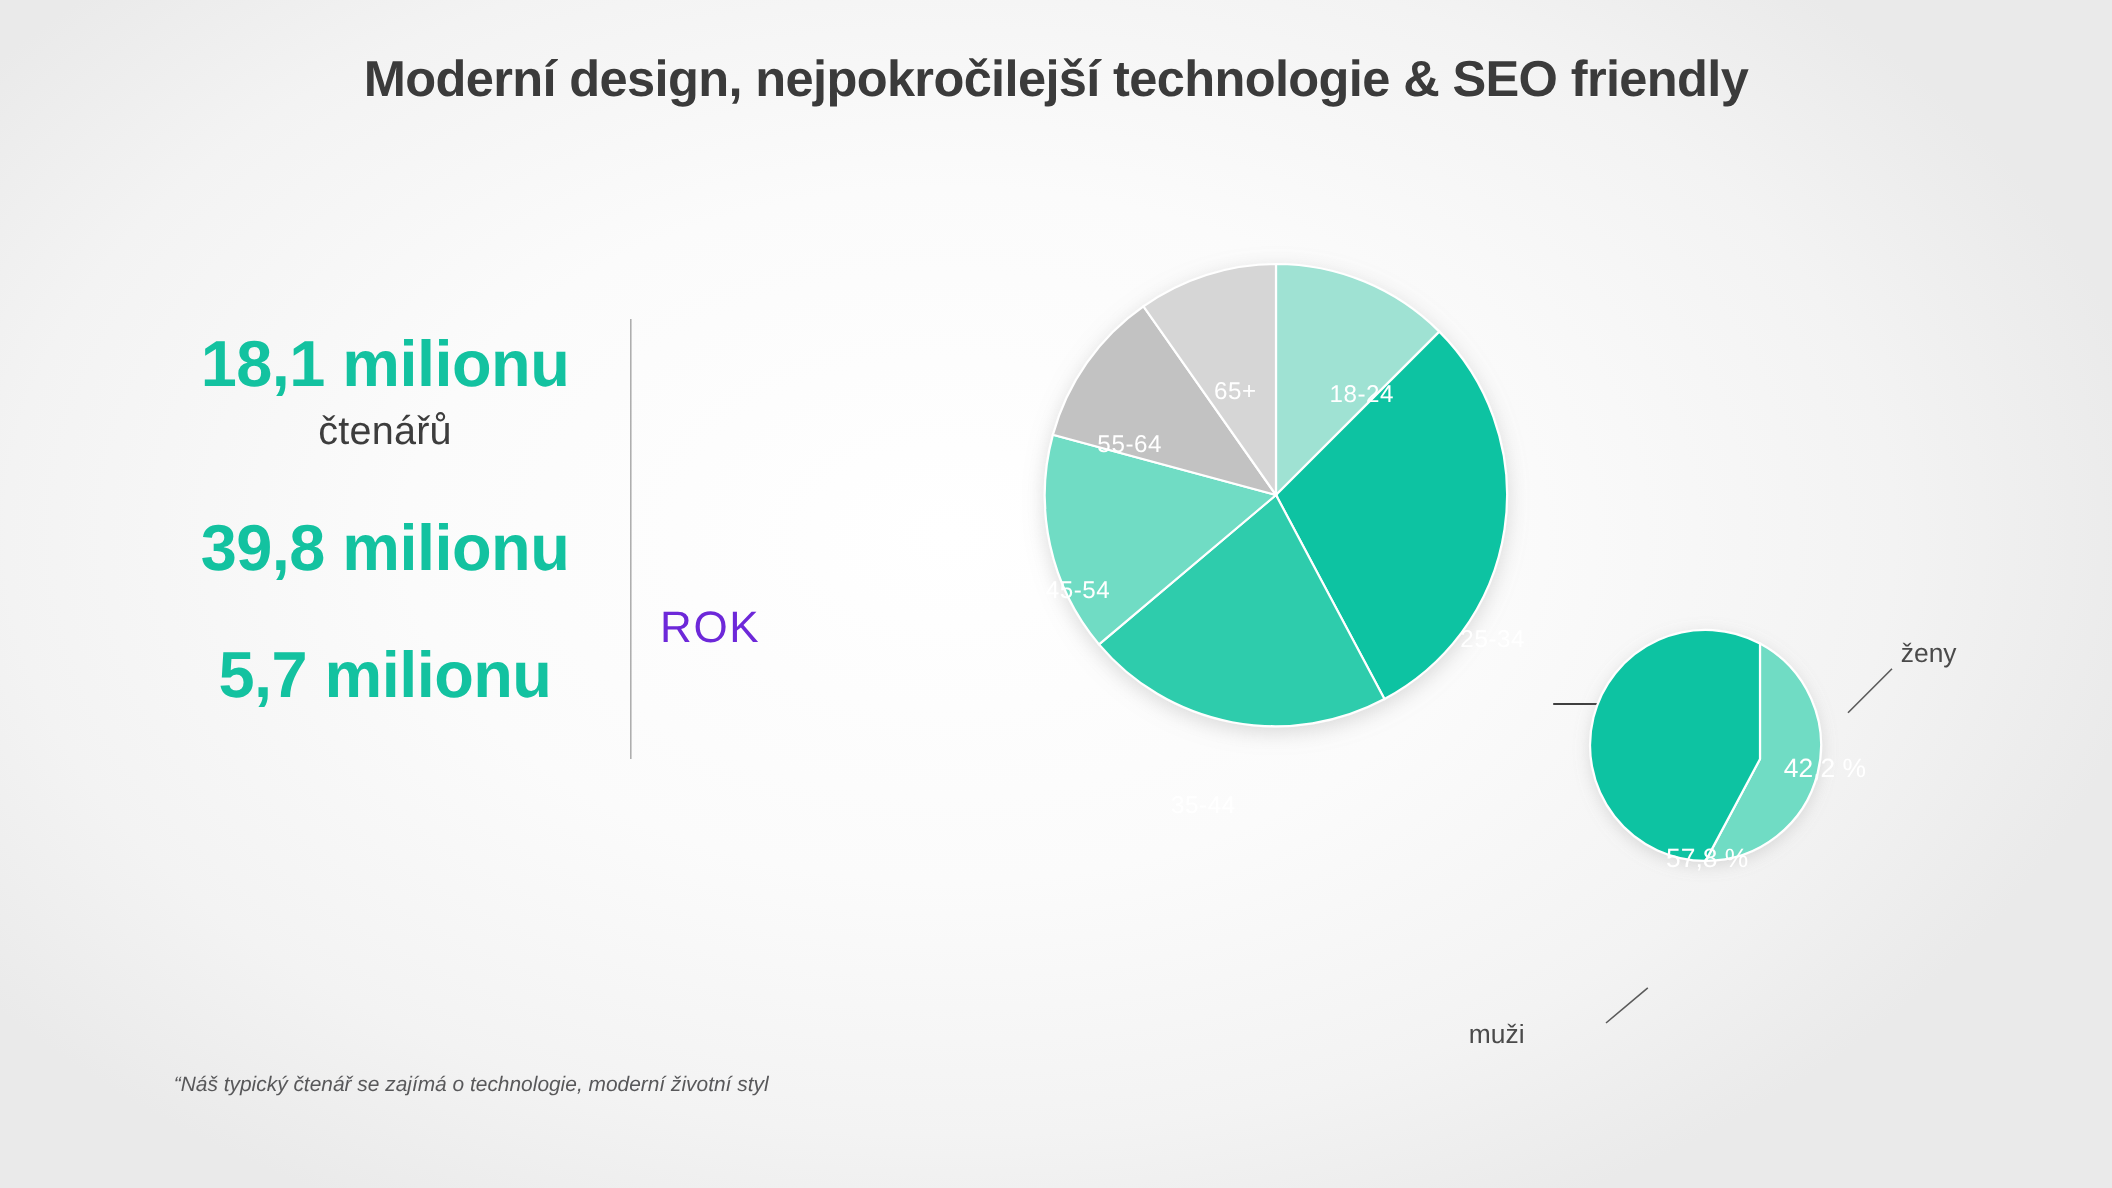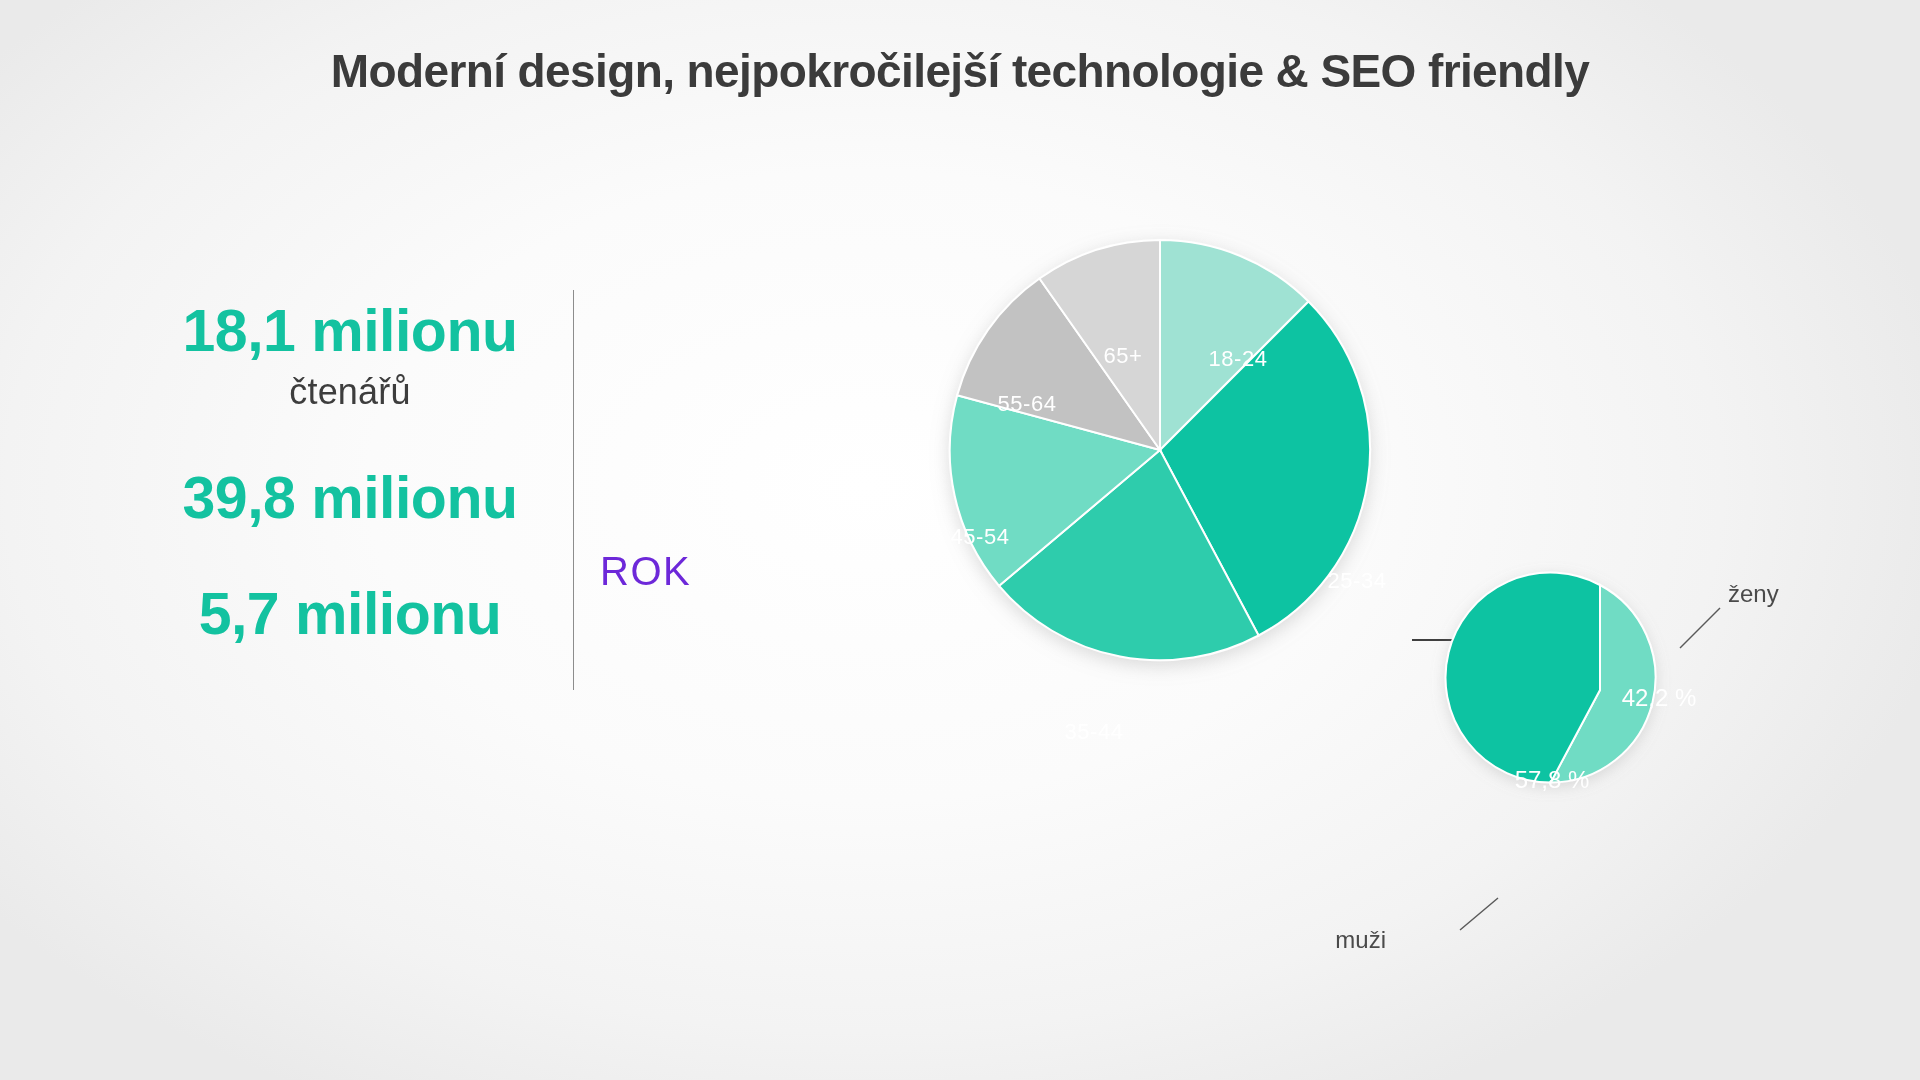--- a/index.html
+++ b/index.html
@@ -93,20 +93,21 @@
     <div class="stat">
       <div class="stat-value">5,7 milionu</div>
     </div>
   </div>
 
   <div class="divider"></div>
   <div class="rok">ROK</div>
 
 
   <div class="quote">
+    <div>“Náš typický čtenář se zajímá o technologie, moderní životní styl</div>
   </div>
 
   <svg class="charts" viewBox="0 0 1920 1080">
     <defs>
       <filter id="pieShadow" x="-30%" y="-30%" width="160%" height="160%">
         <feDropShadow dx="0" dy="5" stdDeviation="9" flood-color="#9a9a9a" flood-opacity="0.35"></feDropShadow>
       </filter>
       <filter id="pieShadow2" x="-30%" y="-30%" width="160%" height="160%">
         <feDropShadow dx="0" dy="4" stdDeviation="7" flood-color="#9a9a9a" flood-opacity="0.30"></feDropShadow>
       </filter>

